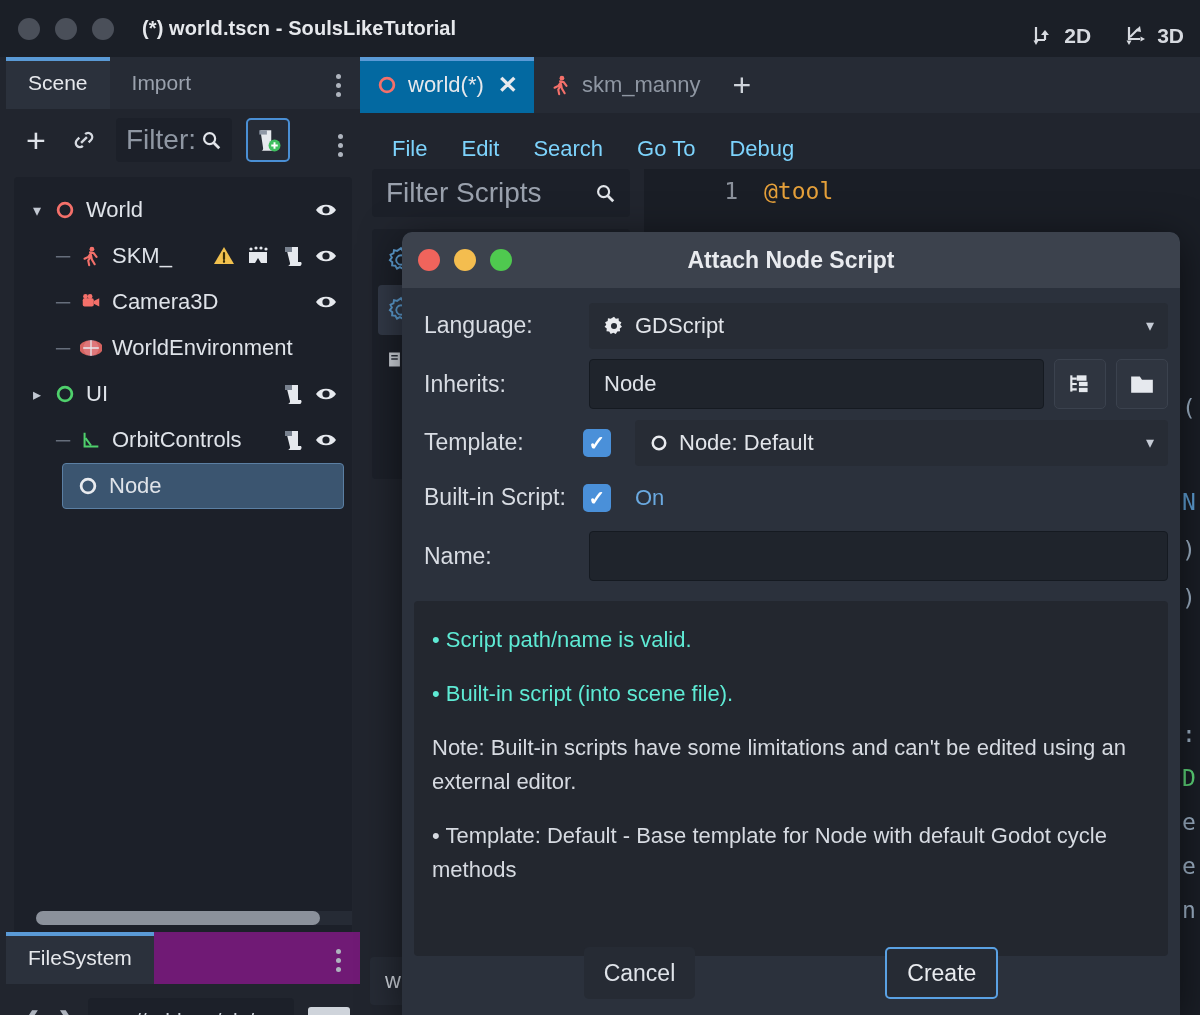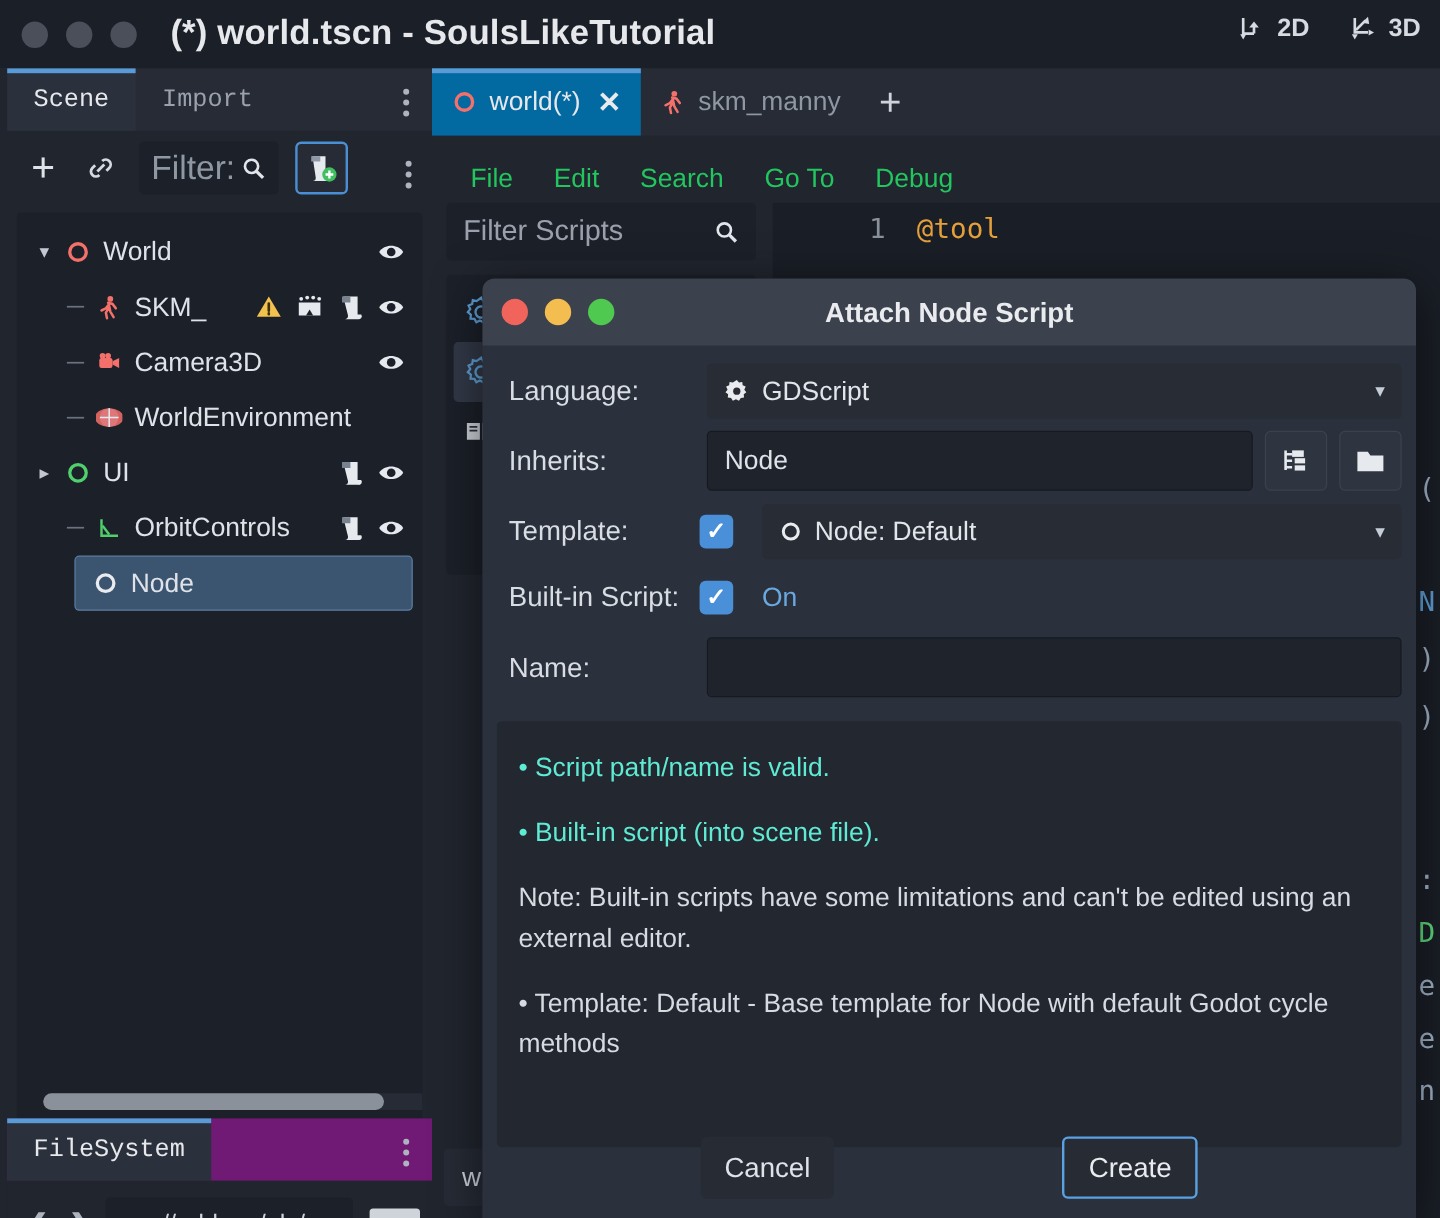--- a/index.html
+++ b/index.html
@@ -13,25 +13,25 @@
 
   
   .titlebar {
     position: absolute; left: 0; top: 0; width: 1200px; height: 57px;
     background: #1b1f27;
     display: flex; align-items: center;
   }
   .traffic { display: flex; gap: 15px; margin-left: 18px; }
   .traffic .dot { width: 22px; height: 22px; border-radius: 50%; background: #4a4f59; }
   .win-title {
-    margin-left: 28px; color: #e6e8ec; font-size: 29px; font-weight: bold;
+    margin-left: 28px; color: #e6e8ec; font-size: 20px; font-weight: bold;
     letter-spacing: 0.1px; white-space: nowrap;
   }
   .viewmodes {
-    position: absolute; right: 10px; top: 8px;
+    position: absolute; right: 10px; top: 20px;
     display: flex; gap: 22px; align-items: center;
   }
   .viewmode { display: flex; align-items: center; gap: 8px; padding: 4px 6px; }
   .viewmode .vm-label { color: #d7dae0; font-size: 21px; font-weight: bold; }
   .vm-icon { width: 24px; height: 24px; display: block; }
 
   
   .left-dock {
     position: absolute; left: 0; top: 57px; width: 360px; height: 958px;
     background: #21252e;
@@ -40,21 +40,21 @@
     position: absolute; left: 0; top: 57px; width: 6px; height: 958px;
     background: #2b313c;
   }
   .tabbar {
     position: absolute; left: 6px; top: 0; width: 354px; height: 52px;
     background: #262b35;
     display: flex; align-items: flex-end;
   }
   .tab {
     height: 52px; display: flex; align-items: center; padding: 0 22px;
-    color: #9aa1ad; font-size: 21px; position: relative; font-family: Liberation Mono, monospace;
+    color: #9aa1ad; font-size: 21px; position: relative;
   }
   .tab.active { background: #2b313c; color: #e6e8ec; }
   .tab.active::before {
     content: ""; position: absolute; left: 0; right: 0; top: 0; height: 4px;
     background: #5a9ad6;
   }
   .kebab {
     position: absolute; right: 16px; top: 14px;
     display: flex; flex-direction: column; gap: 4px; align-items: center;
     padding: 3px;
@@ -139,29 +139,29 @@
   .stab.active::before {
     content: ""; position: absolute; left: 0; right: 0; top: 0; height: 4px; background: #5a9ad6;
   }
   .stab .close { font-size: 24px; color: #e8eaee; font-weight: bold; margin-left: 4px; }
   .stab-plus { color: #cfd4db; font-size: 32px; padding: 0 16px; font-weight: 300; }
 
   .menu-row {
     position: absolute; left: 0; top: 56px; width: 840px; height: 56px;
     display: flex; align-items: center; padding-left: 20px; gap: 10px;
   }
-  .menu-item { color: #22c55e; font-size: 22px; padding: 6px 12px; border-radius: 4px; margin-top: 16px; }
+  .menu-item { color: #7dd3fc; font-size: 22px; padding: 6px 12px; border-radius: 4px; margin-top: 16px; }
 
   .script-list {
     position: absolute; left: 12px; top: 112px; width: 268px; height: 846px;
   }
   .filter-scripts {
     background: #1c2029; border-radius: 4px; height: 48px; width: 258px;
     display: flex; align-items: center; padding: 0 14px; justify-content: space-between;
-    color: #9aa1ad; font-size: 24px;
+    color: #9aa1ad; font-size: 28px;
   }
   .slist-items { margin-top: 12px; background: #1c2029; border-radius: 4px; width: 258px; height: 250px; padding: 6px; }
   .slist-row { height: 50px; display: flex; align-items: center; padding-left: 8px; border-radius: 4px; }
   .slist-row.sel { background: #323947; }
 
   .code-pane {
     position: absolute; left: 284px; top: 112px; width: 556px; height: 846px;
     background: #1a1e26;
   }
   .code-line { display: flex; align-items: center; height: 44px; font-family: "DejaVu Sans Mono", monospace; font-size: 23px; }

